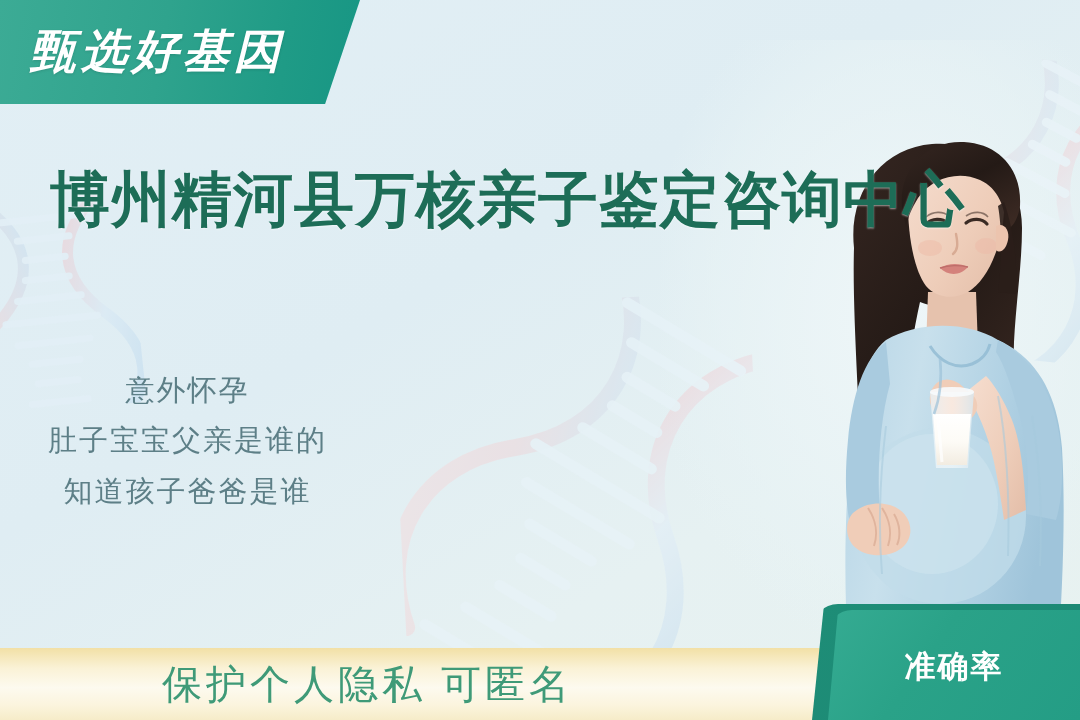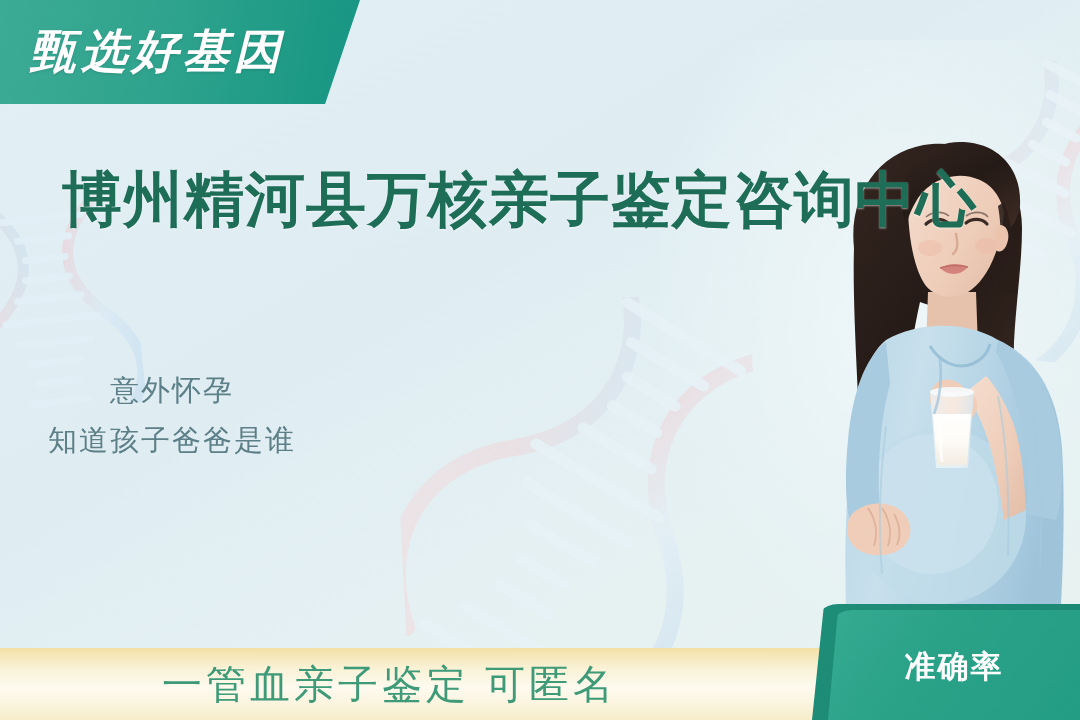--- a/index.html
+++ b/index.html
@@ -64,21 +64,21 @@
     letter-spacing: 5px;
     font-family: "Liberation Serif", "DejaVu Serif", serif;
     font-style: italic;
     text-shadow: 0 1px 3px rgba(0,0,0,0.12);
     white-space: nowrap;
   }
 
   
   .main-title {
     position: absolute;
-    left: 62px;
+    left: 50px;
     top: 160px;
     font-size: 60px;
     font-weight: bold;
     color: #1d6d57;
     letter-spacing: 1px;
     white-space: nowrap;
     text-shadow: 0 1px 2px rgba(255,255,255,0.55);
   }
 
   
@@ -411,25 +411,26 @@
   </svg>
 
   <div class="logo-banner">
     <span class="logo-text">甄选好基因</span>
   </div>
 
   <div class="main-title">博州精河县万核亲子鉴定咨询中心</div>
 
   <div class="body-copy">
     <div class="body-line">意外怀孕</div>
+    <div class="body-line">肚子宝宝父亲是谁的</div>
     <div class="body-line">知道孩子爸爸是谁</div>
   </div>
 
   <div class="bottom-band"></div>
-  <div class="privacy-text">一管血亲子鉴定 可匿名</div>
+  <div class="privacy-text">保护个人隐私 可匿名</div>
 
   <div class="accuracy-wrap">
     <div class="accuracy-outer"></div>
     <div class="accuracy-inner">
       <div class="accuracy-label">准确率</div>
     </div>
   </div>
 
 </div>
 

